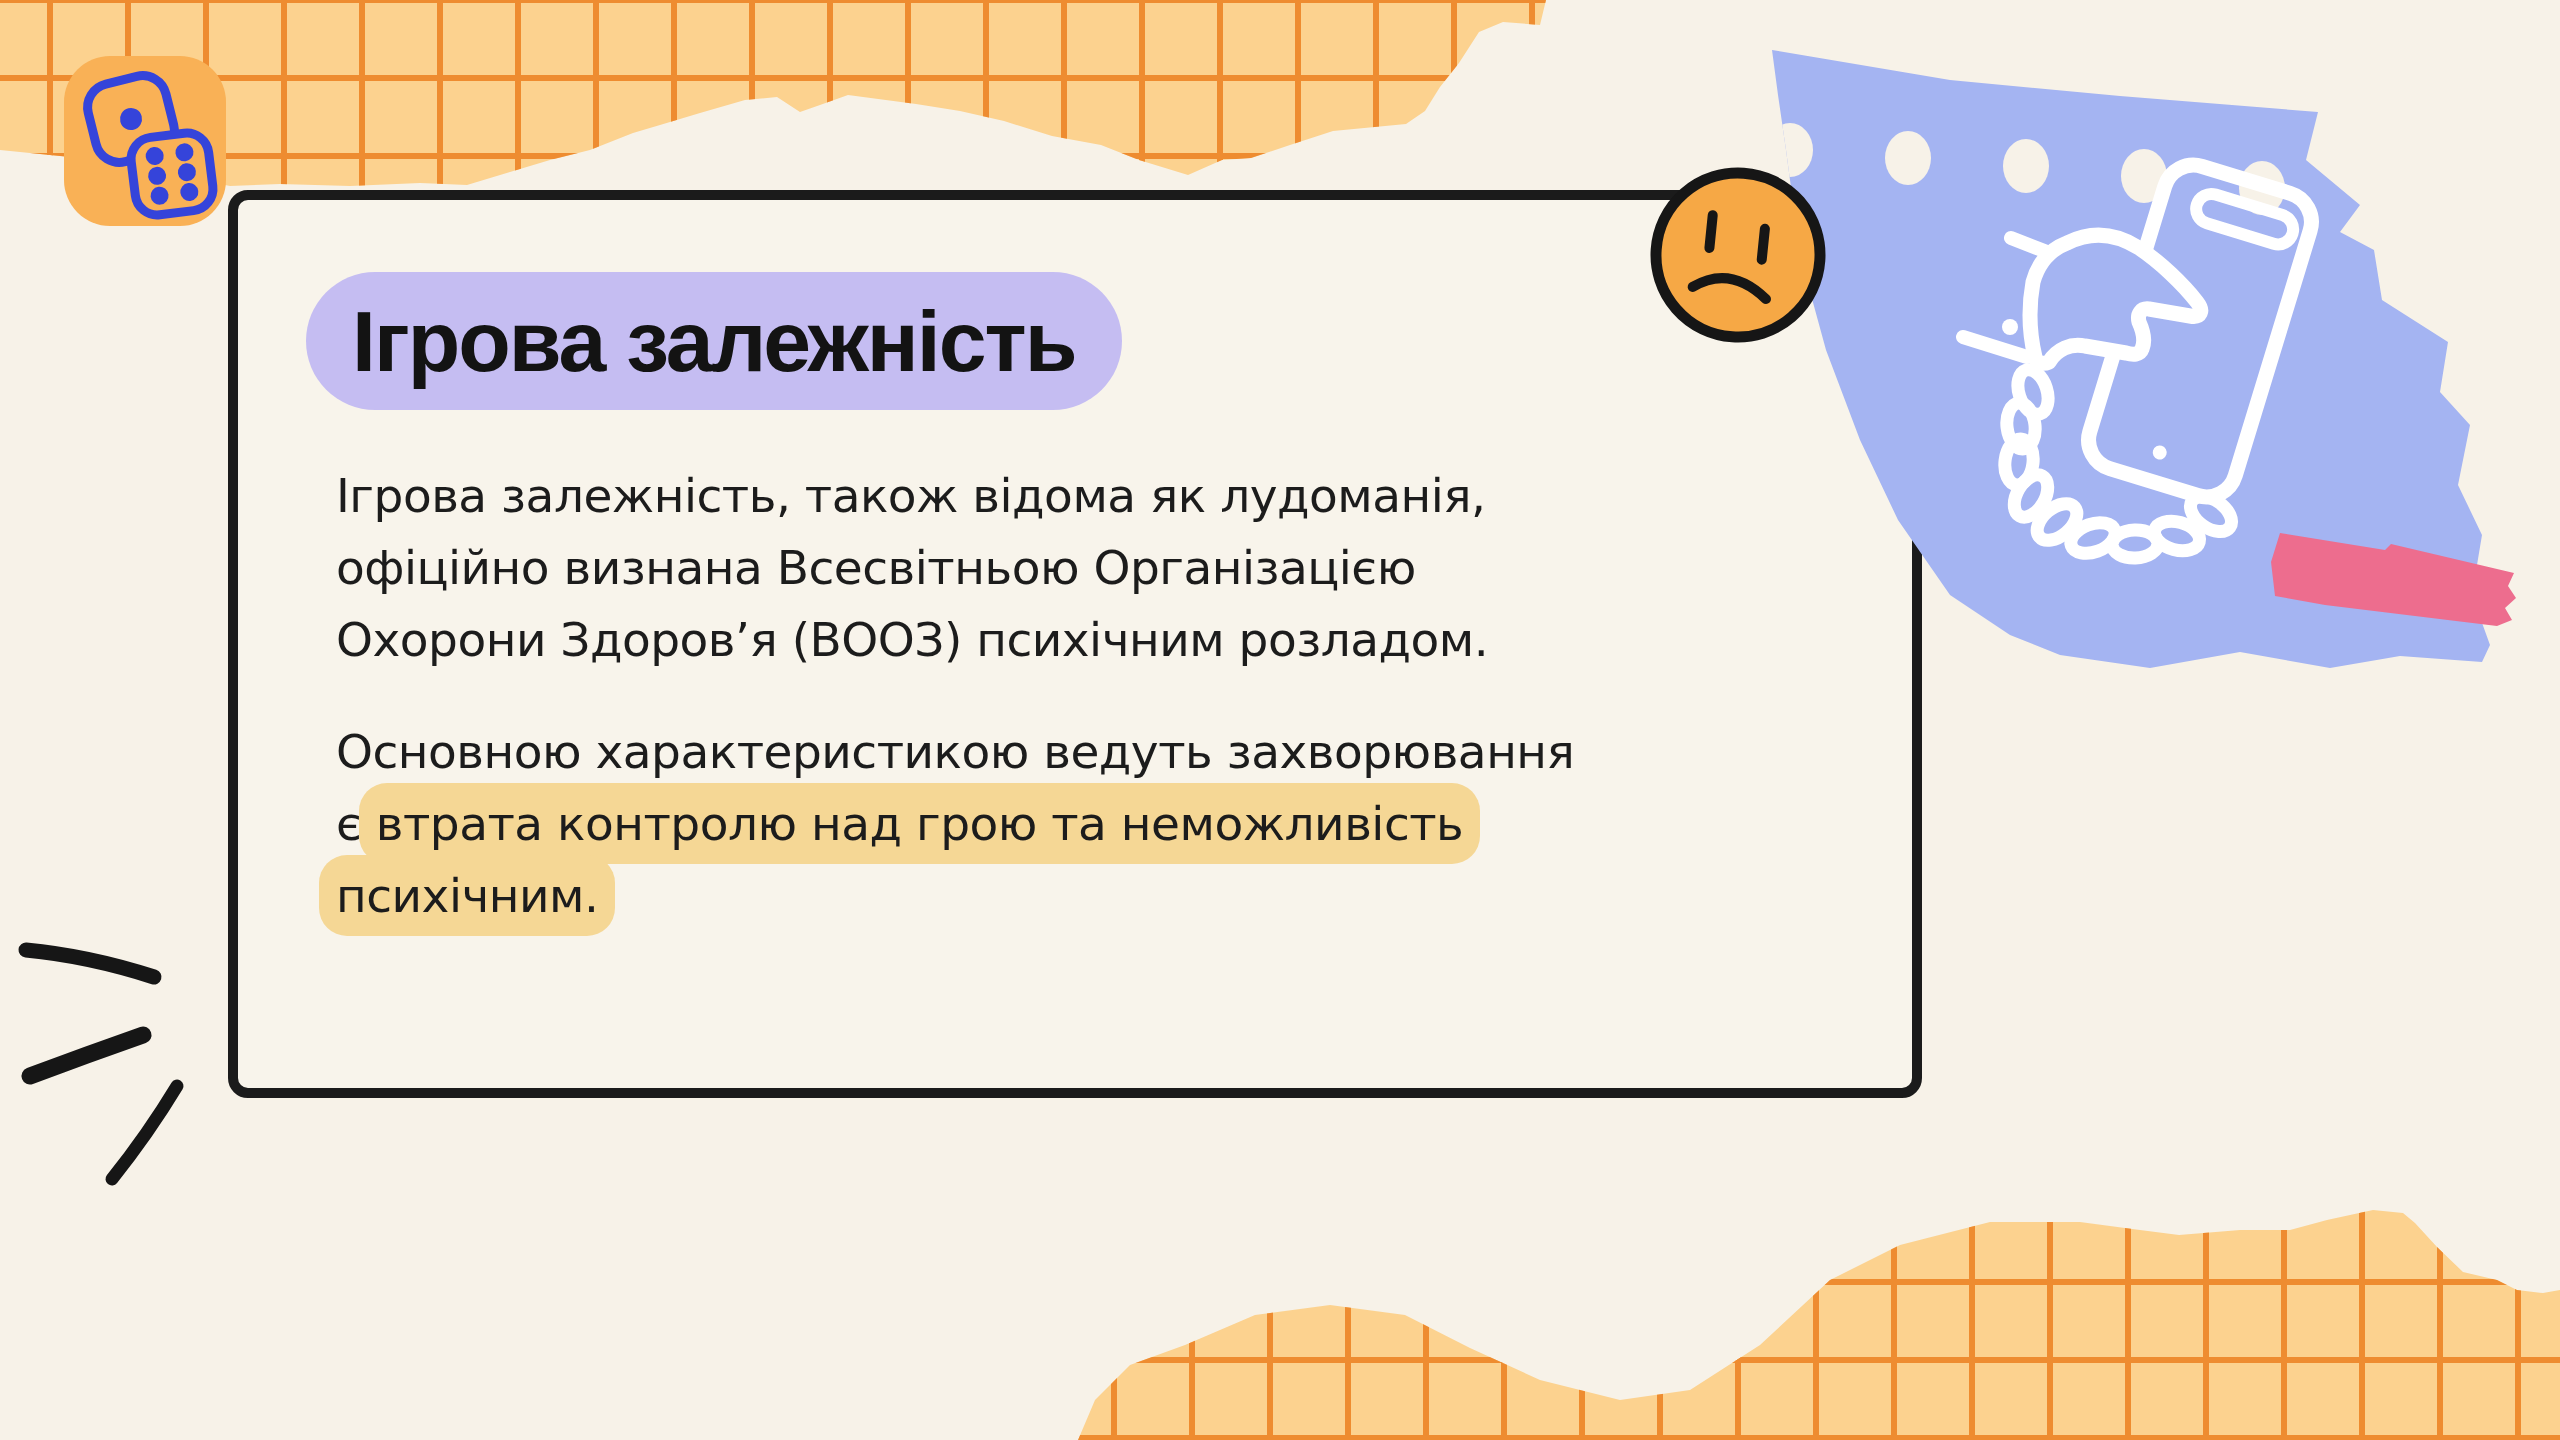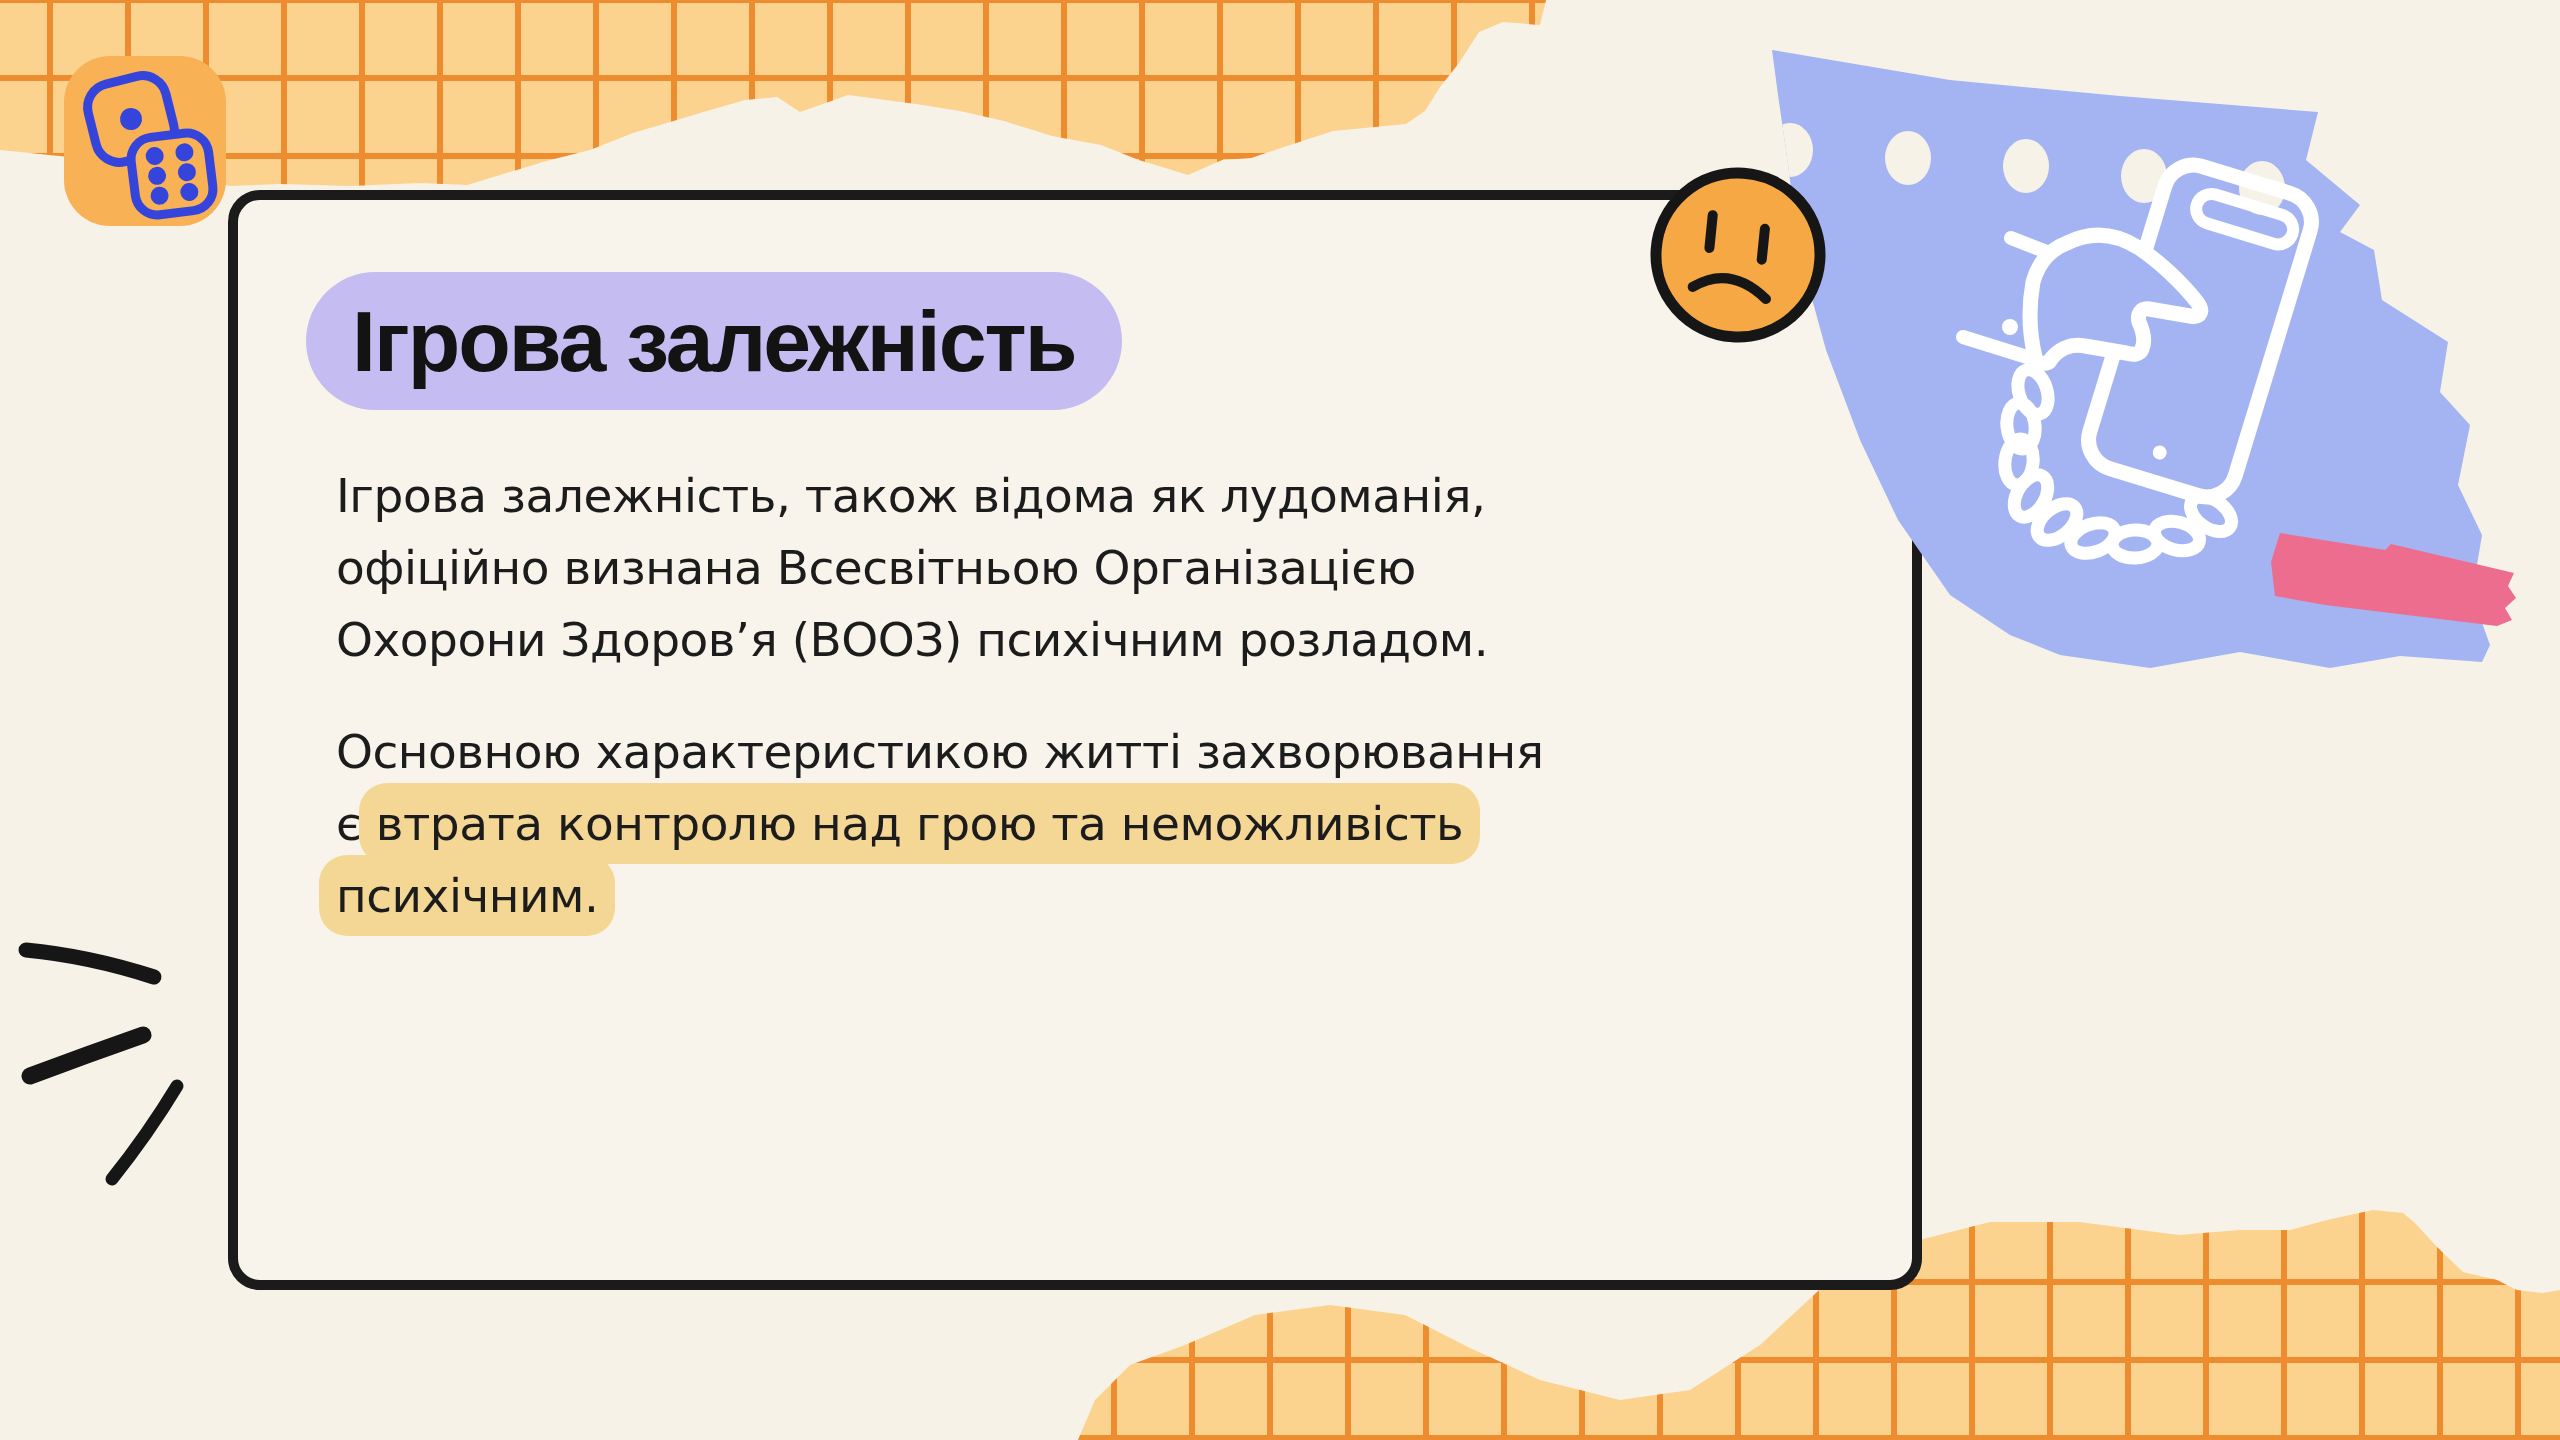--- a/index.html
+++ b/index.html
@@ -21,22 +21,22 @@
       230px 186px,150px 170px,80px 158px,0 150px);}
   .bottom-piece{position:absolute;left:1078px;top:1150px;width:1482px;height:290px;
     background-position:33px 51px;
     clip-path:polygon(0 290px,17px 250px,52px 215px,107px 195px,177px 165px,252px 155px,
       327px 165px,392px 198px,462px 230px,542px 250px,612px 240px,682px 195px,752px 130px,
       822px 95px,912px 72px,1002px 72px,1062px 80px,1101px 85px,1162px 80px,1212px 80px,
       1249px 70px,1272px 65px,1295px 60px,1325px 63px,1337px 73px,1359px 97px,1385px 122px,
       1419px 130px,1439px 140px,1465px 143px,1482px 140px,1482px 290px);}
 
   
-  .card{position:absolute;left:228px;top:190px;width:1694px;height:1100px;box-sizing:border-box;
-        background:#f8f4eb;border:10px solid #1b1b1b;border-radius:32px;}
+  .card{position:absolute;left:228px;top:190px;width:1694px;height:908px;box-sizing:border-box;
+        background:#f8f4eb;border:10px solid #1b1b1b;border-radius:20px;}
   .title-pill{position:absolute;left:68px;top:72px;display:inline-block;background:#c5bdf2;
         border-radius:72px;padding:0 46px;height:138px;line-height:138px;
         font-size:86px;font-weight:bold;letter-spacing:-2px;color:#131313;white-space:nowrap;}
   .body{position:absolute;left:98px;top:260px;width:1560px;
         font-family:"DejaVu Sans",sans-serif;font-size:47px;line-height:72px;
         letter-spacing:-0.5px;color:#1c1c1c;}
   .par{margin:0 0 40px 0;white-space:pre-line;}
   .p3{white-space:normal;}
   .hl{background:#f5d795;border-radius:28px;padding:13px 17px;margin:0 -17px;}
 
@@ -67,21 +67,21 @@
   <div class="grid bottom-piece"></div>
 
   <div class="card">
     <div class="title-pill">
       <span>Ігрова залежність</span>
     </div>
     <div class="body">
       <p class="par">Ігрова залежність, також відома як лудоманія,
 офіційно визнана Всесвітньою Організацією
 Охорони Здоров’я (ВООЗ) психічним розладом.</p>
-      <p class="par p3"><span>Основною характеристикою житті захворювання</span><br><span>є </span><span class="hl">втрата контролю над грою та неможливість</span><br><span class="hl">психічним.</span></p>
+      <p class="par p3"><span>Основною характеристикою ведуть захворювання</span><br><span>є </span><span class="hl">втрата контролю над грою та неможливість</span><br><span class="hl">психічним.</span></p>
     </div>
   </div>
 
   <div class="blue-paper">
     <div class="hole" style="left:12px;top:103px;"></div>
     <div class="hole" style="left:130px;top:111px;"></div>
     <div class="hole" style="left:248px;top:119px;"></div>
     <div class="hole" style="left:366px;top:129px;"></div>
     <div class="hole" style="left:484px;top:141px;"></div>
 

